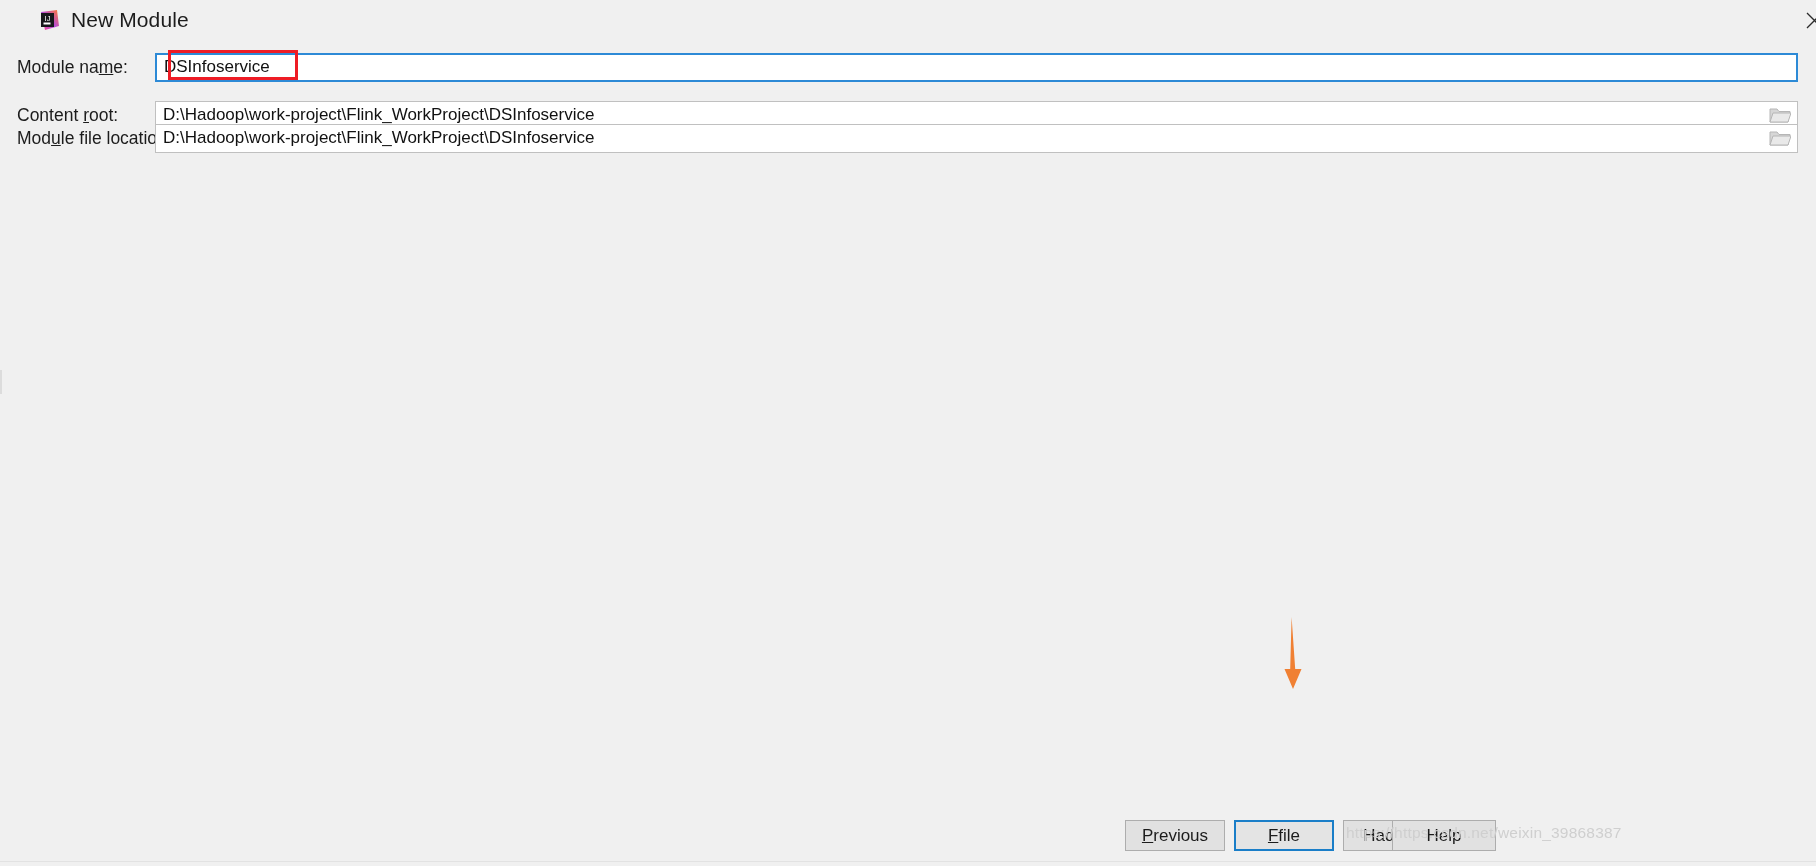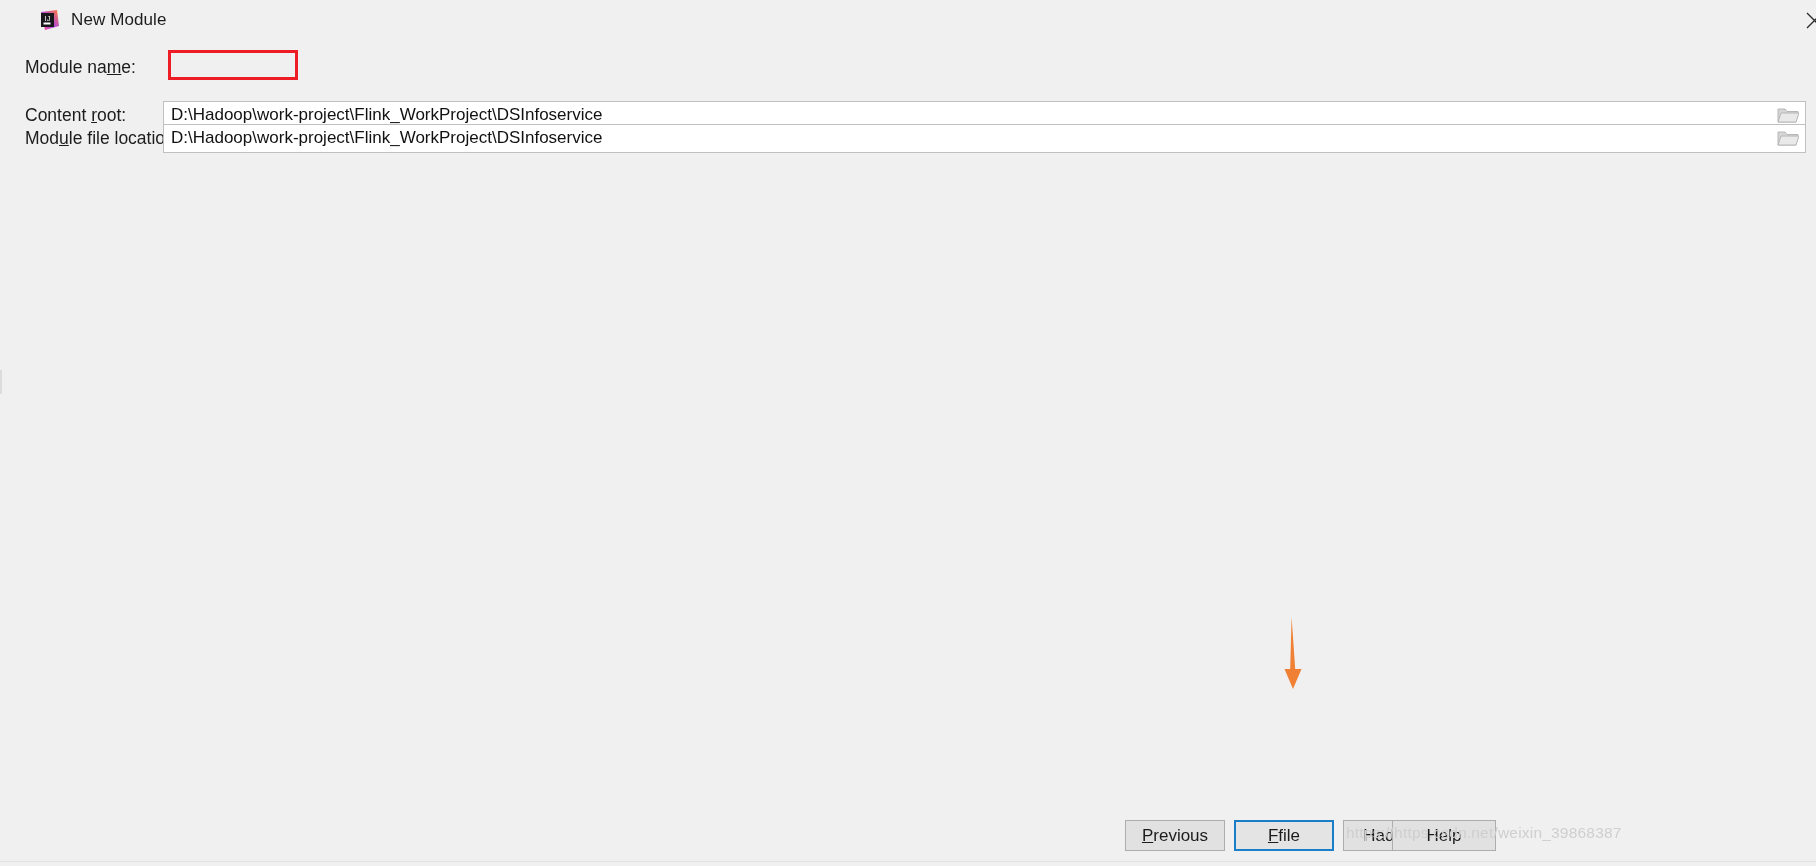--- a/index.html
+++ b/index.html
@@ -31,21 +31,21 @@
   .app-logo {
     width: 22px;
     height: 22px;
     margin-left: 10px;
     position: relative;
     flex: none;
   }
   .app-logo svg { display: block; }
   .title-text {
     margin-left: 11px;
-    font-size: 17px;
+    font-size: 21px;
     color: #1c1c1c;
     letter-spacing: 0.1px;
     white-space: nowrap;
   }
   .close-btn {
     position: absolute;
     right: 0; top: 0;
     width: 60px;
     height: 40px;
     display: flex;
@@ -62,21 +62,20 @@
     top: 40px;
     width: 1816px;
   }
   .row {
     position: absolute;
     left: 0;
     width: 1496px;
     height: 30px;
     display: flex;
     align-items: center;
-    margin-left: 8px;
   }
   .row-1 { top: 12px; }
   .row-2 { top: 60px; }
   .row-3 { top: 83px; }
 
   .lbl {
     width: 155px;
     text-align: left;
     padding-left: 17px;
     box-sizing: border-box;
@@ -223,20 +222,23 @@
     <svg width="17" height="17" viewBox="0 0 17 17" xmlns="http://www.w3.org/2000/svg">
       <path d="M1 1 L16 16 M16 1 L1 16" stroke="#2b2b2b" stroke-width="1.3" fill="none"></path>
     </svg>
   </span>
 </div>
 
 <div class="form">
 
   <div class="row row-1">
     <span class="lbl"><span>Module na</span><span class="mn">m</span><span>e:</span></span>
+    <span class="field-wrap" style="width:1643px;">
+      <input class="field focused" type="text" value="DSInfoservice" style="">
+    </span>
   </div>
 
   <div class="row row-2">
     <span class="lbl"><span>Content </span><span class="mn">r</span><span>oot:</span></span>
     <span class="field-wrap" style="width:1643px;">
       <input class="field with-browse" type="text" value="D:\Hadoop\work-project\Flink_WorkProject\DSInfoservice" style="">
       <span class="browse-icon">
         <svg width="22" height="18" viewBox="0 0 22 18" xmlns="http://www.w3.org/2000/svg">
           <path d="M1 3 L8 3 L10 5.5 L21 5.5 L19 16 L1 16 Z" fill="#d6d6d6" stroke="#b6b6b6" stroke-width="1"></path>
           <path d="M1 16 L4 7 L22 7 L19 16 Z" fill="#e9e9e9" stroke="#b6b6b6" stroke-width="1"></path>

